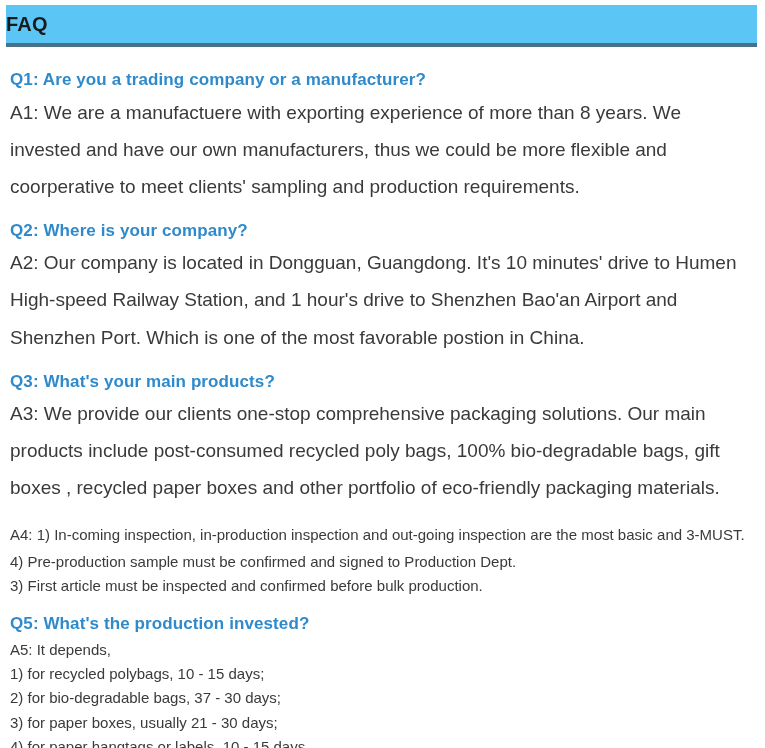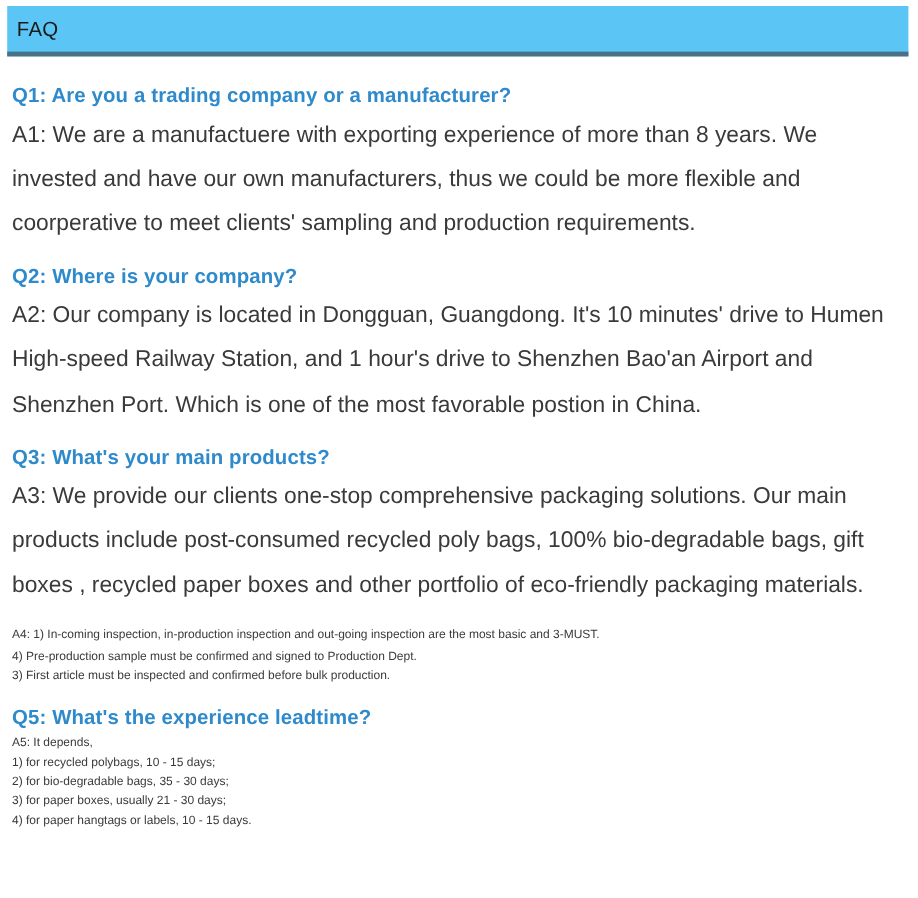--- a/index.html
+++ b/index.html
@@ -27,25 +27,24 @@
     top: 5px;
     width: 751px;
     height: 42px;
     background: #5BC6F5;
     border-bottom: 4px solid #4A7287;
     box-sizing: border-box;
     display: flex;
     align-items: center;
   }
   .faq-banner-title {
-    font-size: 17px;
+    font-size: 20px;
     line-height: 1;
     color: #1a1a1a;
-    font-weight: 400;
-    padding-left: 8px;
+    font-weight: 700;
     letter-spacing: 0.2px;
   }
   
   .faq-content {
     position: absolute;
     left: 10px;
     top: 68px;
     width: 745px;
   }
   .faq-section {
@@ -63,21 +62,21 @@
     letter-spacing: 0.1px;
   }
   .faq-answer {
     font-size: 19px;
     color: #3a3a3a;
     line-height: 1.95;
     margin: 0;
     text-align: left;
   }
   .faq-lines {
-    font-size: 10px;
+    font-size: 15px;
     color: #3a3a3a;
     line-height: 1.62;
     margin: 0;
   }
   .faq-lines .faq-line {
     display: block;
   }
   .faq-lines .faq-line.wrapline {
     line-height: 1.95;
   }
@@ -110,24 +109,24 @@
 
     <div class="faq-section">
       <div class="faq-lines">
         <span class="faq-line wrapline">A4: 1) In-coming inspection, in-production inspection and out-going inspection are the most basic and 3-MUST.</span>
         <span class="faq-line">4) Pre-production sample must be confirmed and signed to Production Dept.</span>
         <span class="faq-line">3) First article must be inspected and confirmed before bulk production.</span>
       </div>
     </div>
 
     <div class="faq-section">
-      <p class="faq-question">Q5: What's the experience leadtime?</p>
+      <p class="faq-question">Q5: What's the production invested?</p>
       <div class="faq-lines">
         <span class="faq-line">A5: It depends,</span>
         <span class="faq-line">1) for recycled polybags, 10 - 15 days;</span>
-        <span class="faq-line">2) for bio-degradable bags, 35 - 30 days;</span>
+        <span class="faq-line">2) for bio-degradable bags, 37 - 30 days;</span>
         <span class="faq-line">3) for paper boxes, usually 21 - 30 days;</span>
         <span class="faq-line">4) for paper hangtags or labels, 10 - 15 days.</span>
       </div>
     </div>
 
   </div>
 </div>
 
 </body></html>

